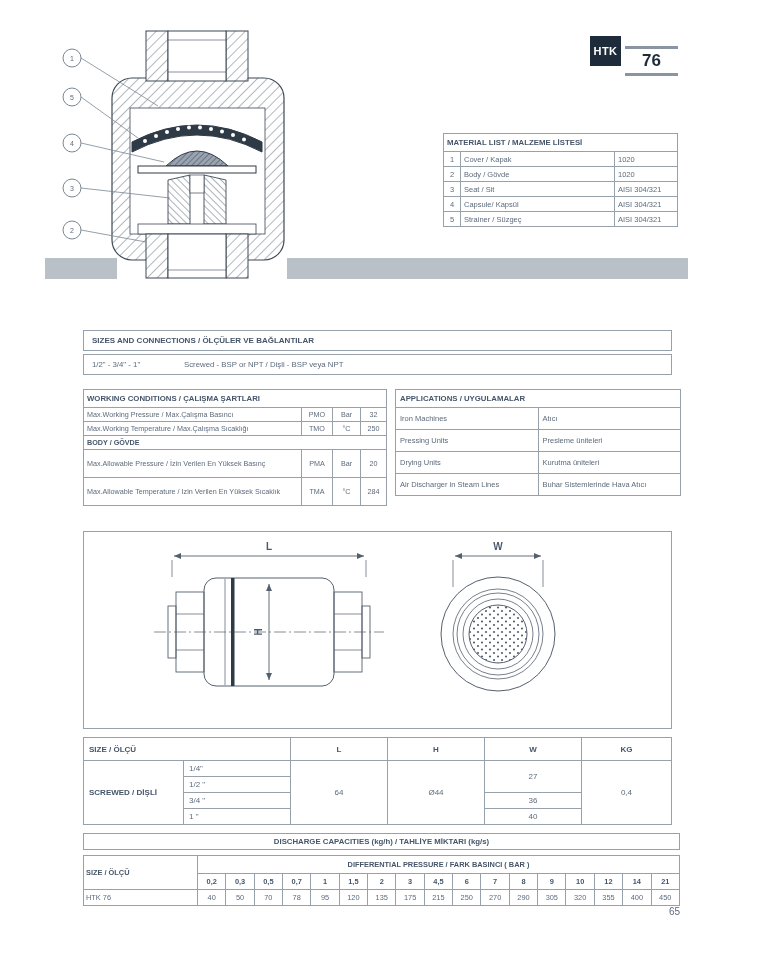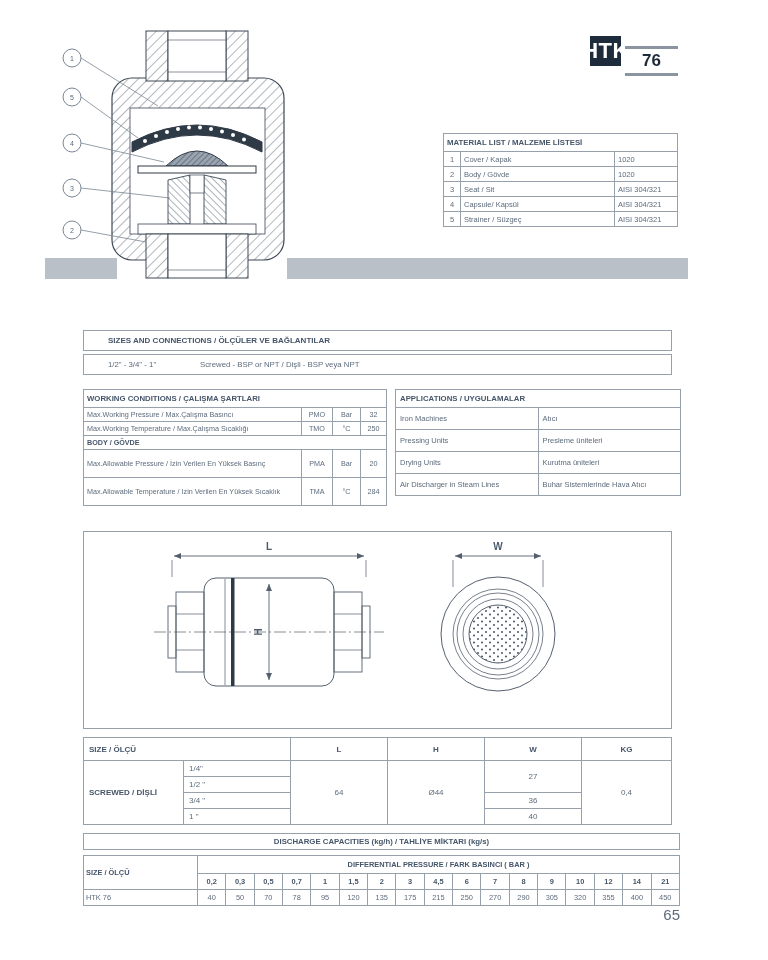--- a/index.html
+++ b/index.html
@@ -9,34 +9,34 @@
   .abs { position:absolute; }
   table { border-collapse:collapse; table-layout:fixed; }
   td { border:1px solid #97a1ab; overflow:hidden; }
   .hd { font-weight:bold; color:#46566a;margin-top:48px; }
   .c { text-align:center; }
   .pl { padding-left:4px; }
 
   
   .badge-wrap { display:flex; align-items:center; }
   .badge-htk { width:31px; height:30px; background:#1e2b3b; color:#ffffff; font-weight:bold;
-               font-size:22px; display:flex; align-items:center; justify-content:center; letter-spacing:.5px; }
+               font-size:11px; display:flex; align-items:center; justify-content:center; letter-spacing:.5px; }
   .badge-model { width:53px; height:30px; margin-left:4px; border-top:3px solid #8a95a1; border-bottom:3px solid #8a95a1;
                  color:#1e2b3b; font-weight:bold; font-size:17px; display:flex; align-items:center; justify-content:center;margin-top:20px; }
 
   
   .band { background:#b9c0c8; height:21px; top:258px; }
 
   
   .ml { width:235px; font-size:7.5px; }
   .ml td { padding:1px 3px; height:15px; }
   .ml .ttl { height:18px; font-size:7.8px; }
 
   
-  .scbox { border:1px solid #97a1ab; width:589px; height:21px; display:flex; align-items:center; padding-left:24px; background:#fff; }
+  .scbox { border:1px solid #97a1ab; width:589px; height:21px; display:flex; align-items:center; padding-left:8px; background:#fff; }
   .scbox .t { font-weight:bold; font-size:8px; color:#46566a; }
   .scbox .v1 { font-size:7.8px; width:92px; }
   .scbox .v2 { font-size:7.8px; }
 
   
   .wc { width:304px; font-size:7.2px; }
   .wc td { padding:1px 3px; height:14px; }
   .wc .ttl { height:18px; font-size:7.8px; }
 
   
@@ -52,21 +52,21 @@
   .st td { height:16px; padding:1px 5px; }
   .st .h24 td { height:23px; }
 
   
   .dtitle { border:1px solid #97a1ab; width:597px; height:17px; display:flex; align-items:center; justify-content:center;
             font-weight:bold; font-size:7.8px; color:#46566a; background:#fff; }
   .dc { width:597px; font-size:7.4px; }
   .dc td { padding:1px 2px; height:16px; }
   .dc .hrow td { height:18px; }
 
-  .pageno { font-size:15px; color:#5d6b7c; }
+  .pageno { font-size:10px; color:#5d6b7c; }
   svg text { font-family:"Liberation Sans","DejaVu Sans",sans-serif; }
 </style>
 </head>
 <body>
 
 <div class="page">
 
   <div class="abs badge-wrap" style="left:590px; top:26px;">
     <div class="badge-htk">HTK</div>
     <div class="badge-model">76</div>

